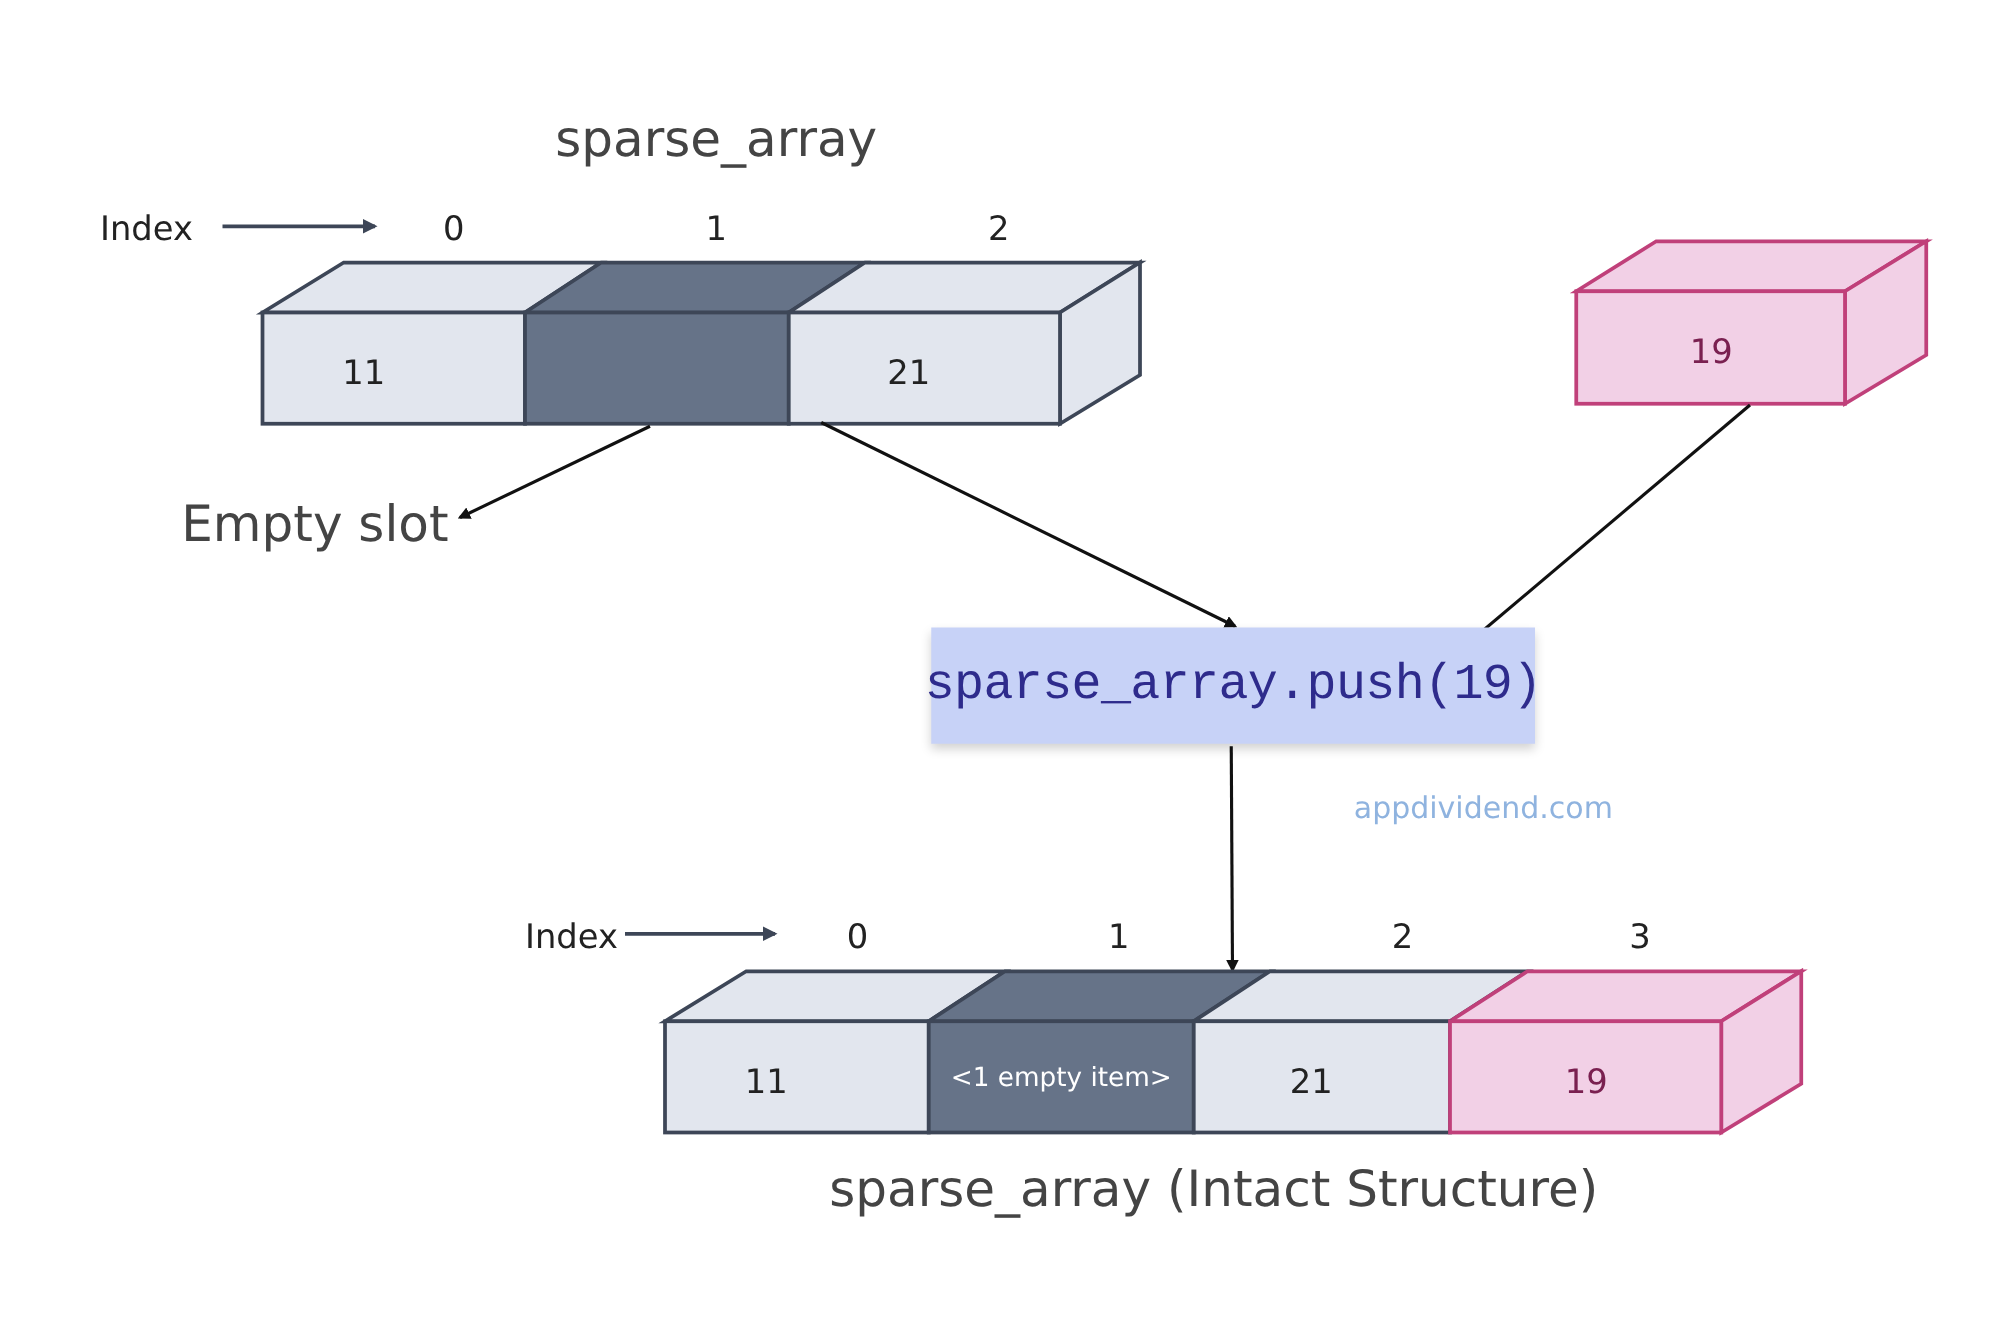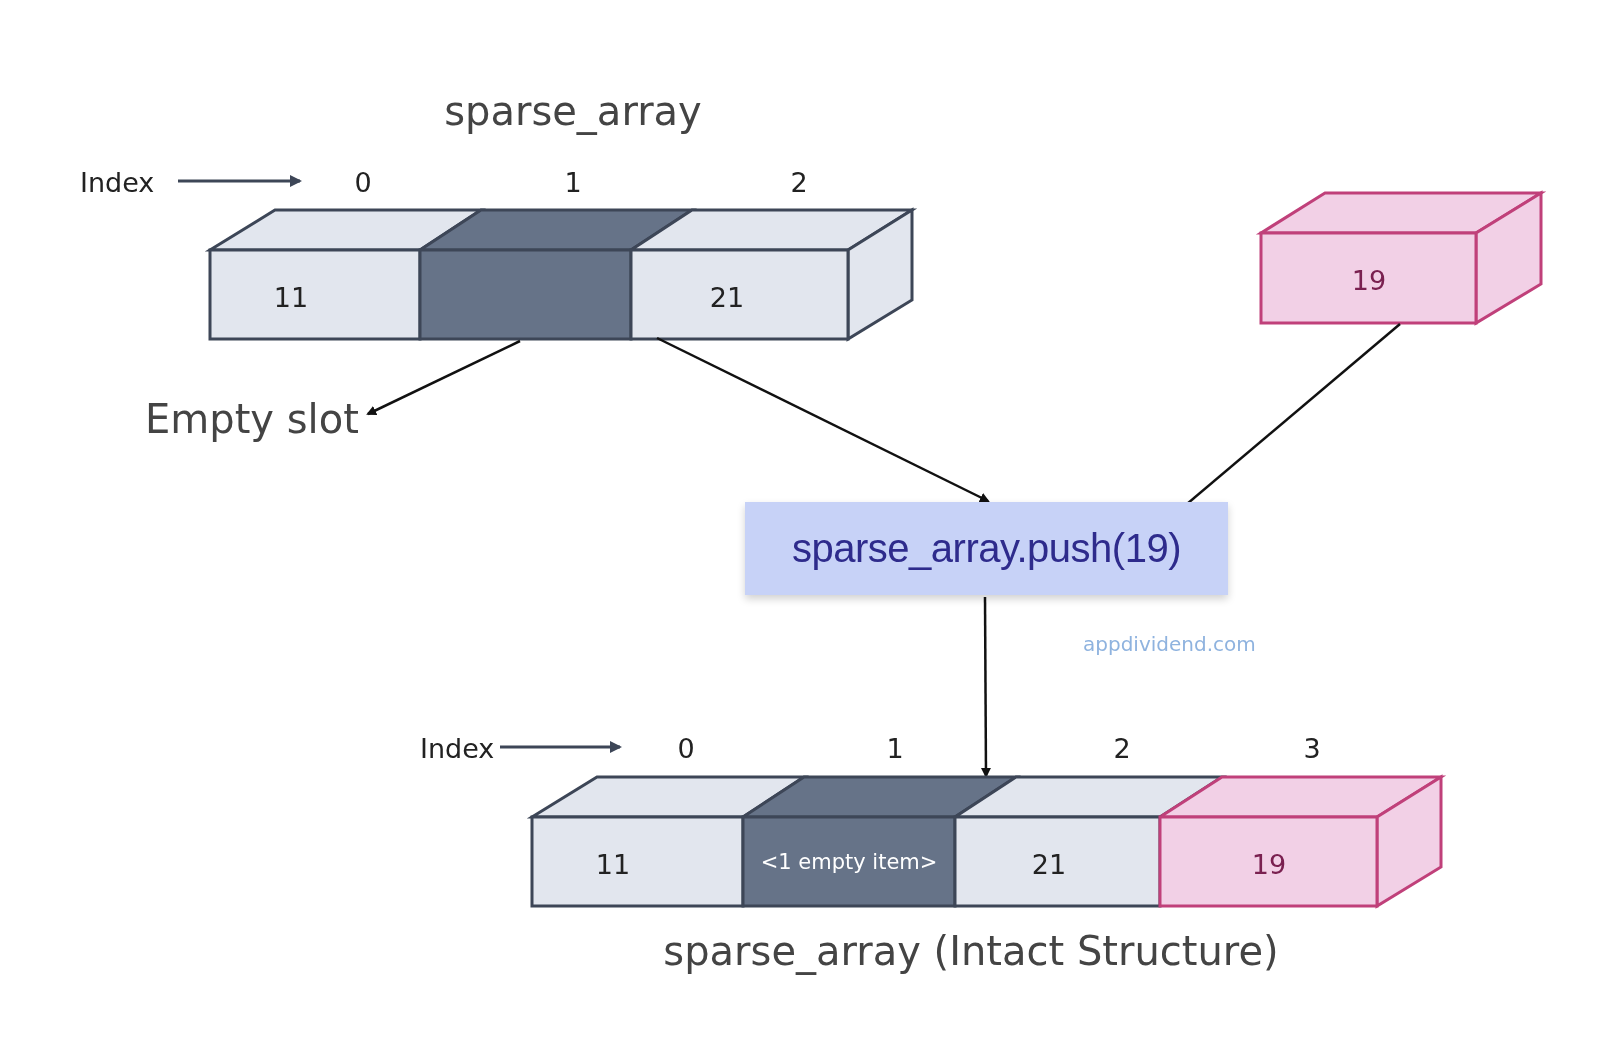--- a/index.html
+++ b/index.html
@@ -1,21 +1,21 @@
 <!DOCTYPE html>
 <html><head>
   <meta charset="utf-8">
   <style>
     html, body { margin:0; padding:0; background:#ffffff; }
     body { width:1600px; height:1062px; position:relative; overflow:hidden; font-family:"DejaVu Sans", sans-serif; }
     svg { position:absolute; left:0; top:0; }
     .t { font-family:"DejaVu Sans", sans-serif; }
     .push-box { position:absolute; left:745px; top:502px; width:483px; height:93px; background:#c7d2f7; box-shadow:0 4px 8px rgba(0,0,0,0.18); display:flex; align-items:center; justify-content:center; }
-    .push-label { color:#2e2b8c; font-size:40px; font-family:Liberation Sans, sans-serif; letter-spacing:-0.5px; }
-    .watermark { position:absolute; left:1083px; top:632px; color:#8fb3df; font-size:20px; font-family:"DejaVu Sans", sans-serif; }
+    .push-label { color:#2e2b8c; font-size:40px; font-family:Liberation Mono, monospace; letter-spacing:-0.5px; }
+    .watermark { position:absolute; left:1083px; top:632px; color:#8fb3df; font-size:24px; font-family:"DejaVu Sans", sans-serif; }
   </style>
 </head>
 <body>
 
 <svg width="1600" height="1062" viewBox="0 0 1600 1062">
   <defs>
     <marker id="ah" markerWidth="10" markerHeight="10" refX="8" refY="5" orient="auto" markerUnits="userSpaceOnUse">
       <path d="M0,0 L10,5 L0,10 z" fill="#111"></path>
     </marker>
     <marker id="ahs" markerWidth="12" markerHeight="12" refX="10" refY="6" orient="auto" markerUnits="userSpaceOnUse">

